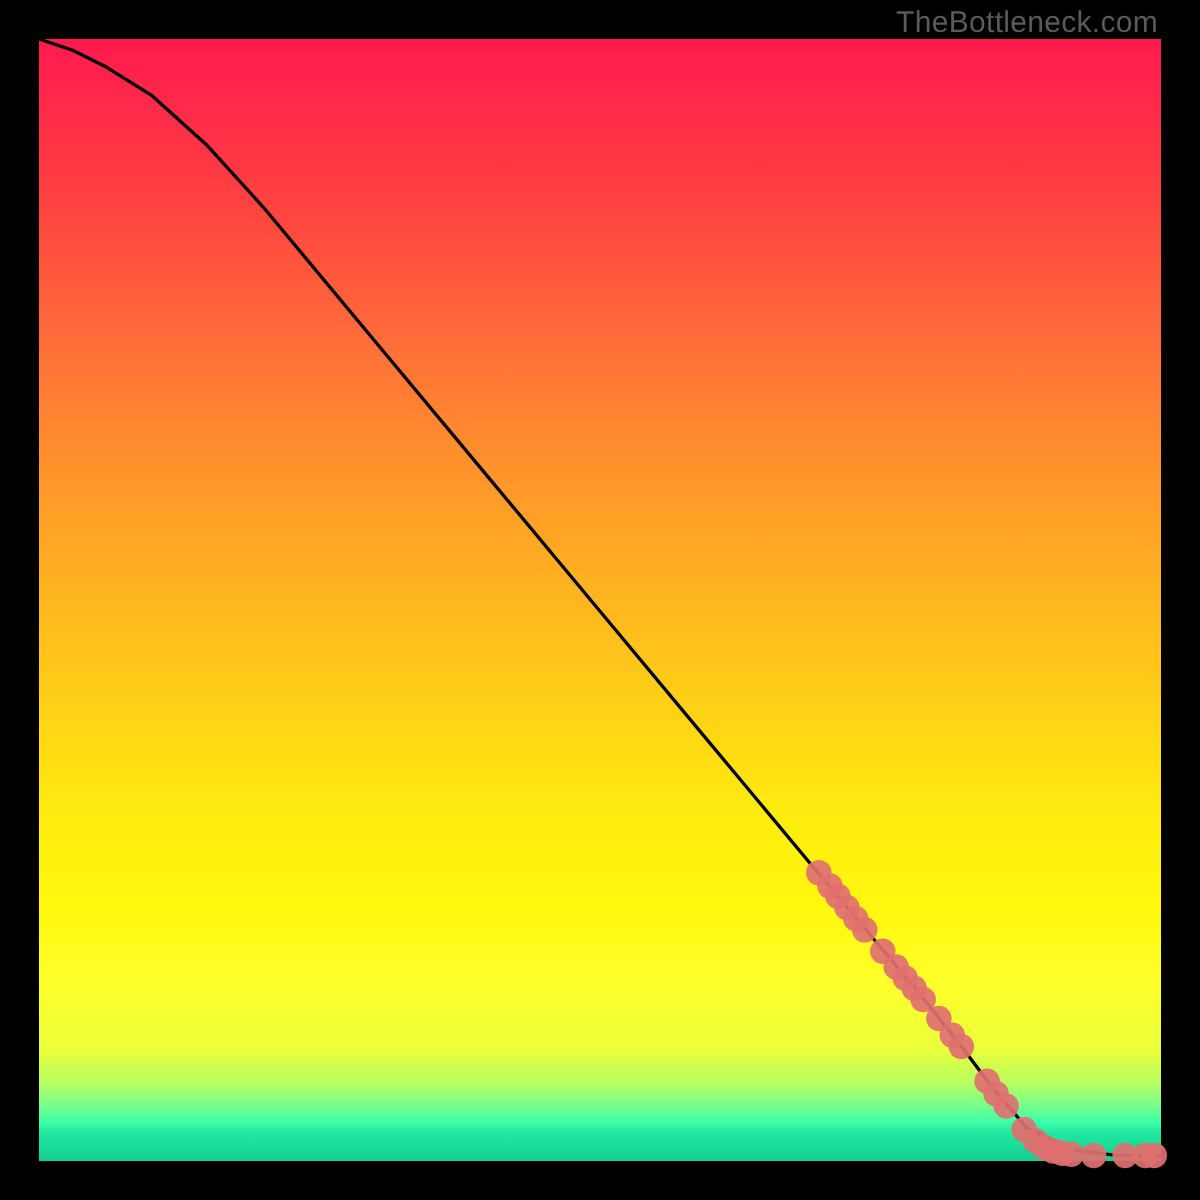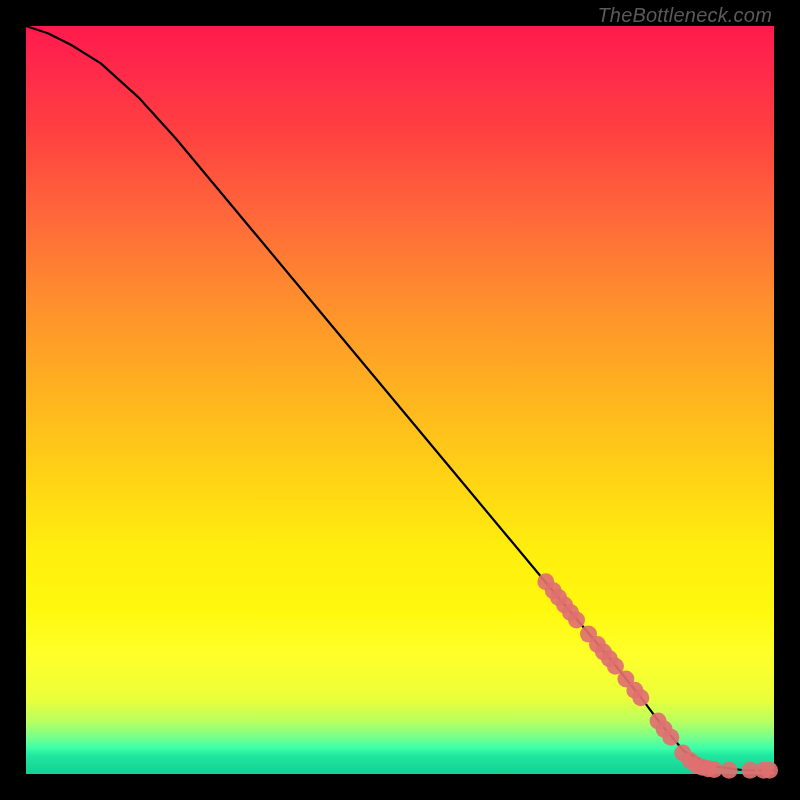--- a/index.html
+++ b/index.html
@@ -44,21 +44,20 @@
   }
   .watermark {
     position: absolute;
     top: 4px;
     right: 28px;
     color: #5a5a5a;
     font-size: 20px;
     font-weight: 500;
     letter-spacing: 0.2px;
     user-select: none;
-    font-style: italic;
   }
   svg.overlay {
     position: absolute;
     left: 0;
     top: 0;
     width: 748px;
     height: 748px;
     overflow: visible;
   }
 </style>

